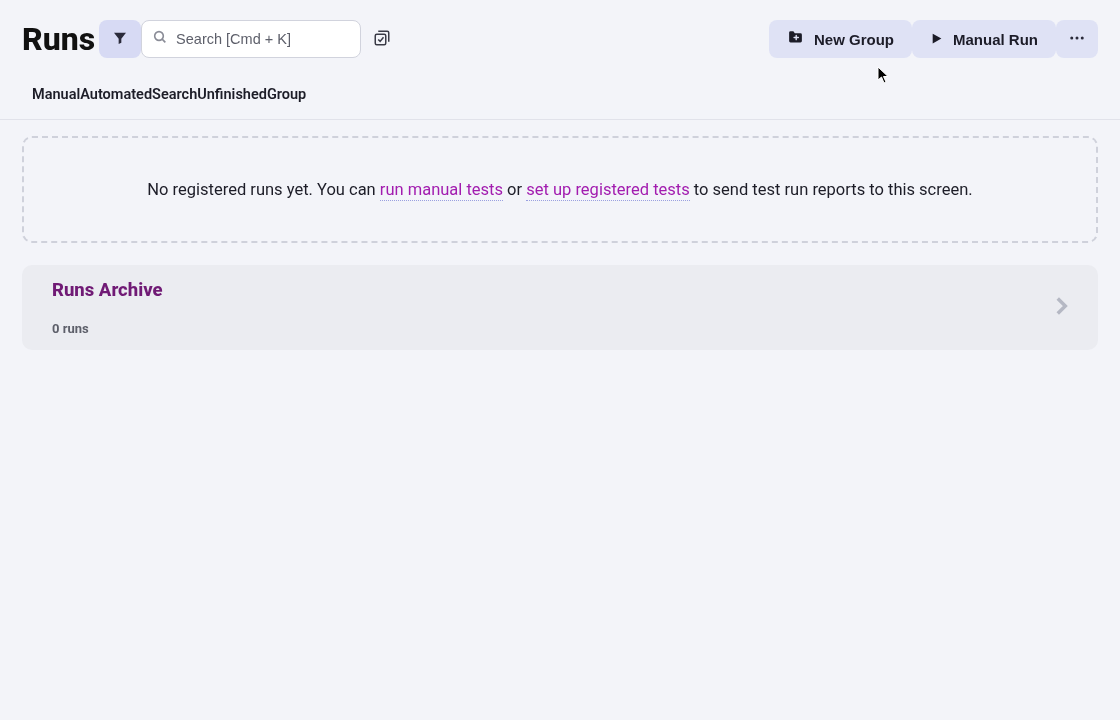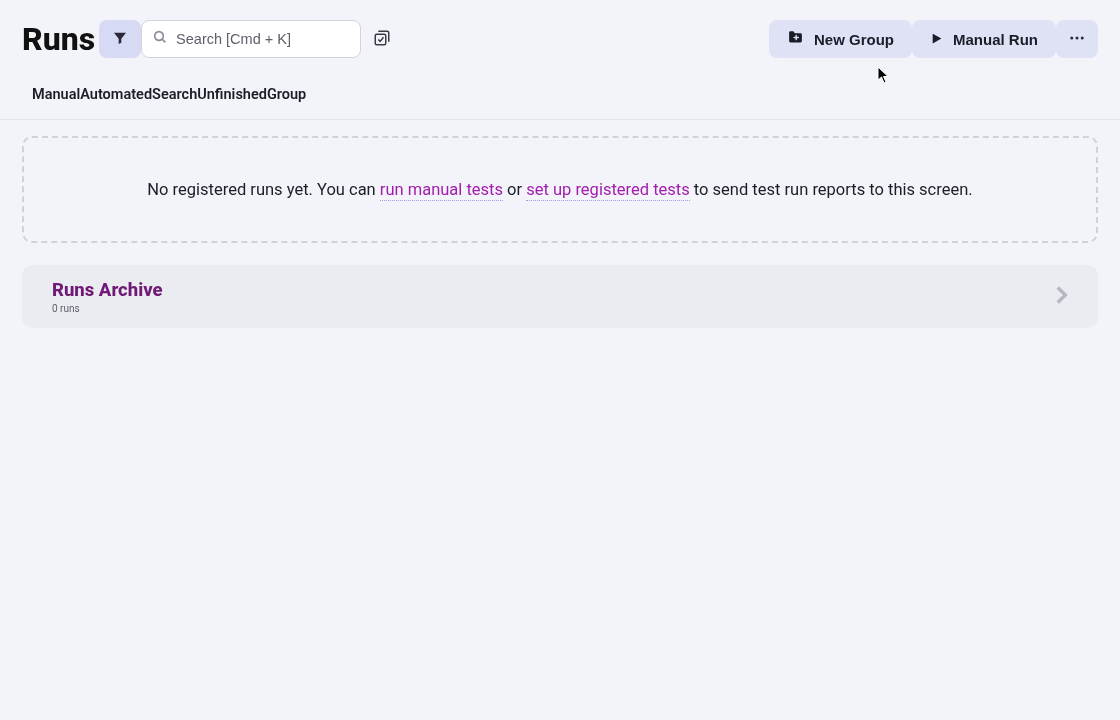--- a/index.html
+++ b/index.html
@@ -107,21 +107,21 @@
       flex: 1;
       background: #ebecf1;
       border-radius: 10px;
       padding: 14px 24px 14px 30px;
       display: flex;
       align-items: center;
       justify-content: space-between;
       cursor: pointer;
     }
     .archive-title { font-size: 18.5px; font-weight: 800; color: #701a75; }
-    .archive-sub { font-size: 10px; color: #5d5f6a; margin-top: 2px; font-weight: 400; }
+    .archive-sub { font-size: 13px; color: #5d5f6a; margin-top: 20px; font-weight: 700; }
     .chev { color: #b5b8c4; }
     .cursor {
       position: absolute;
       left: 877px;
       top: 66px;
       pointer-events: none;
     }
   </style>
 </head>
 <body>

